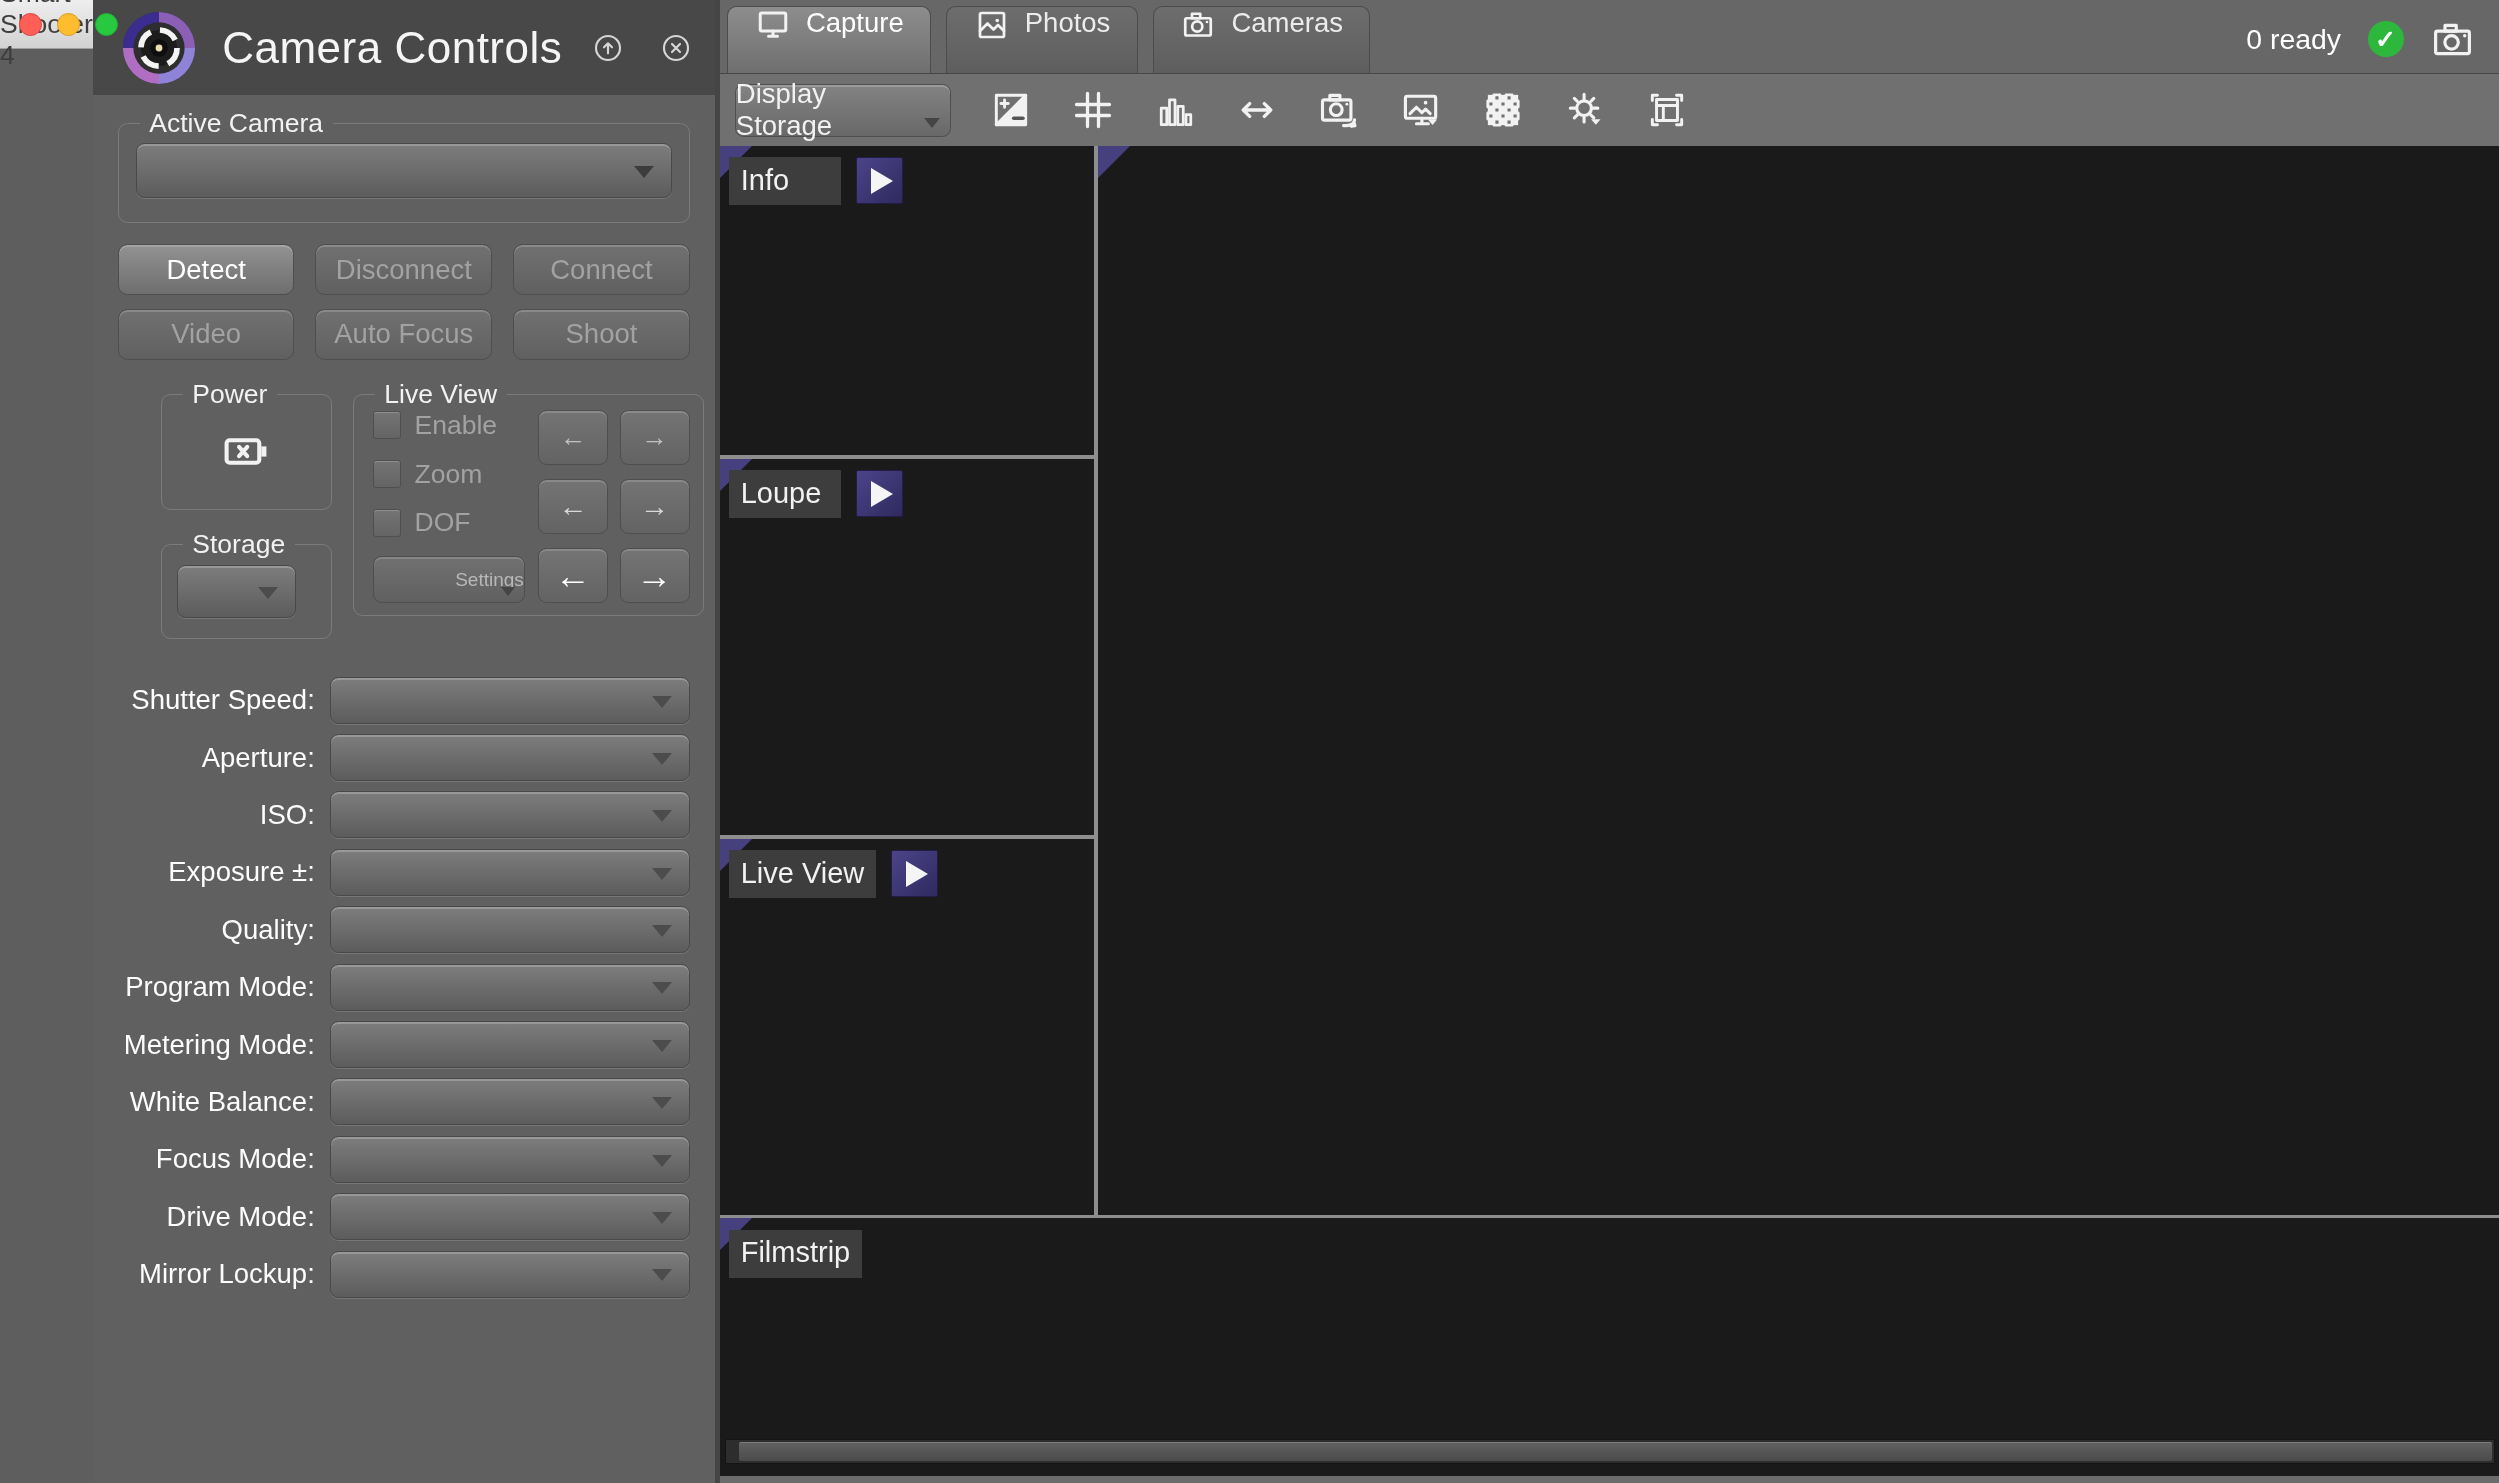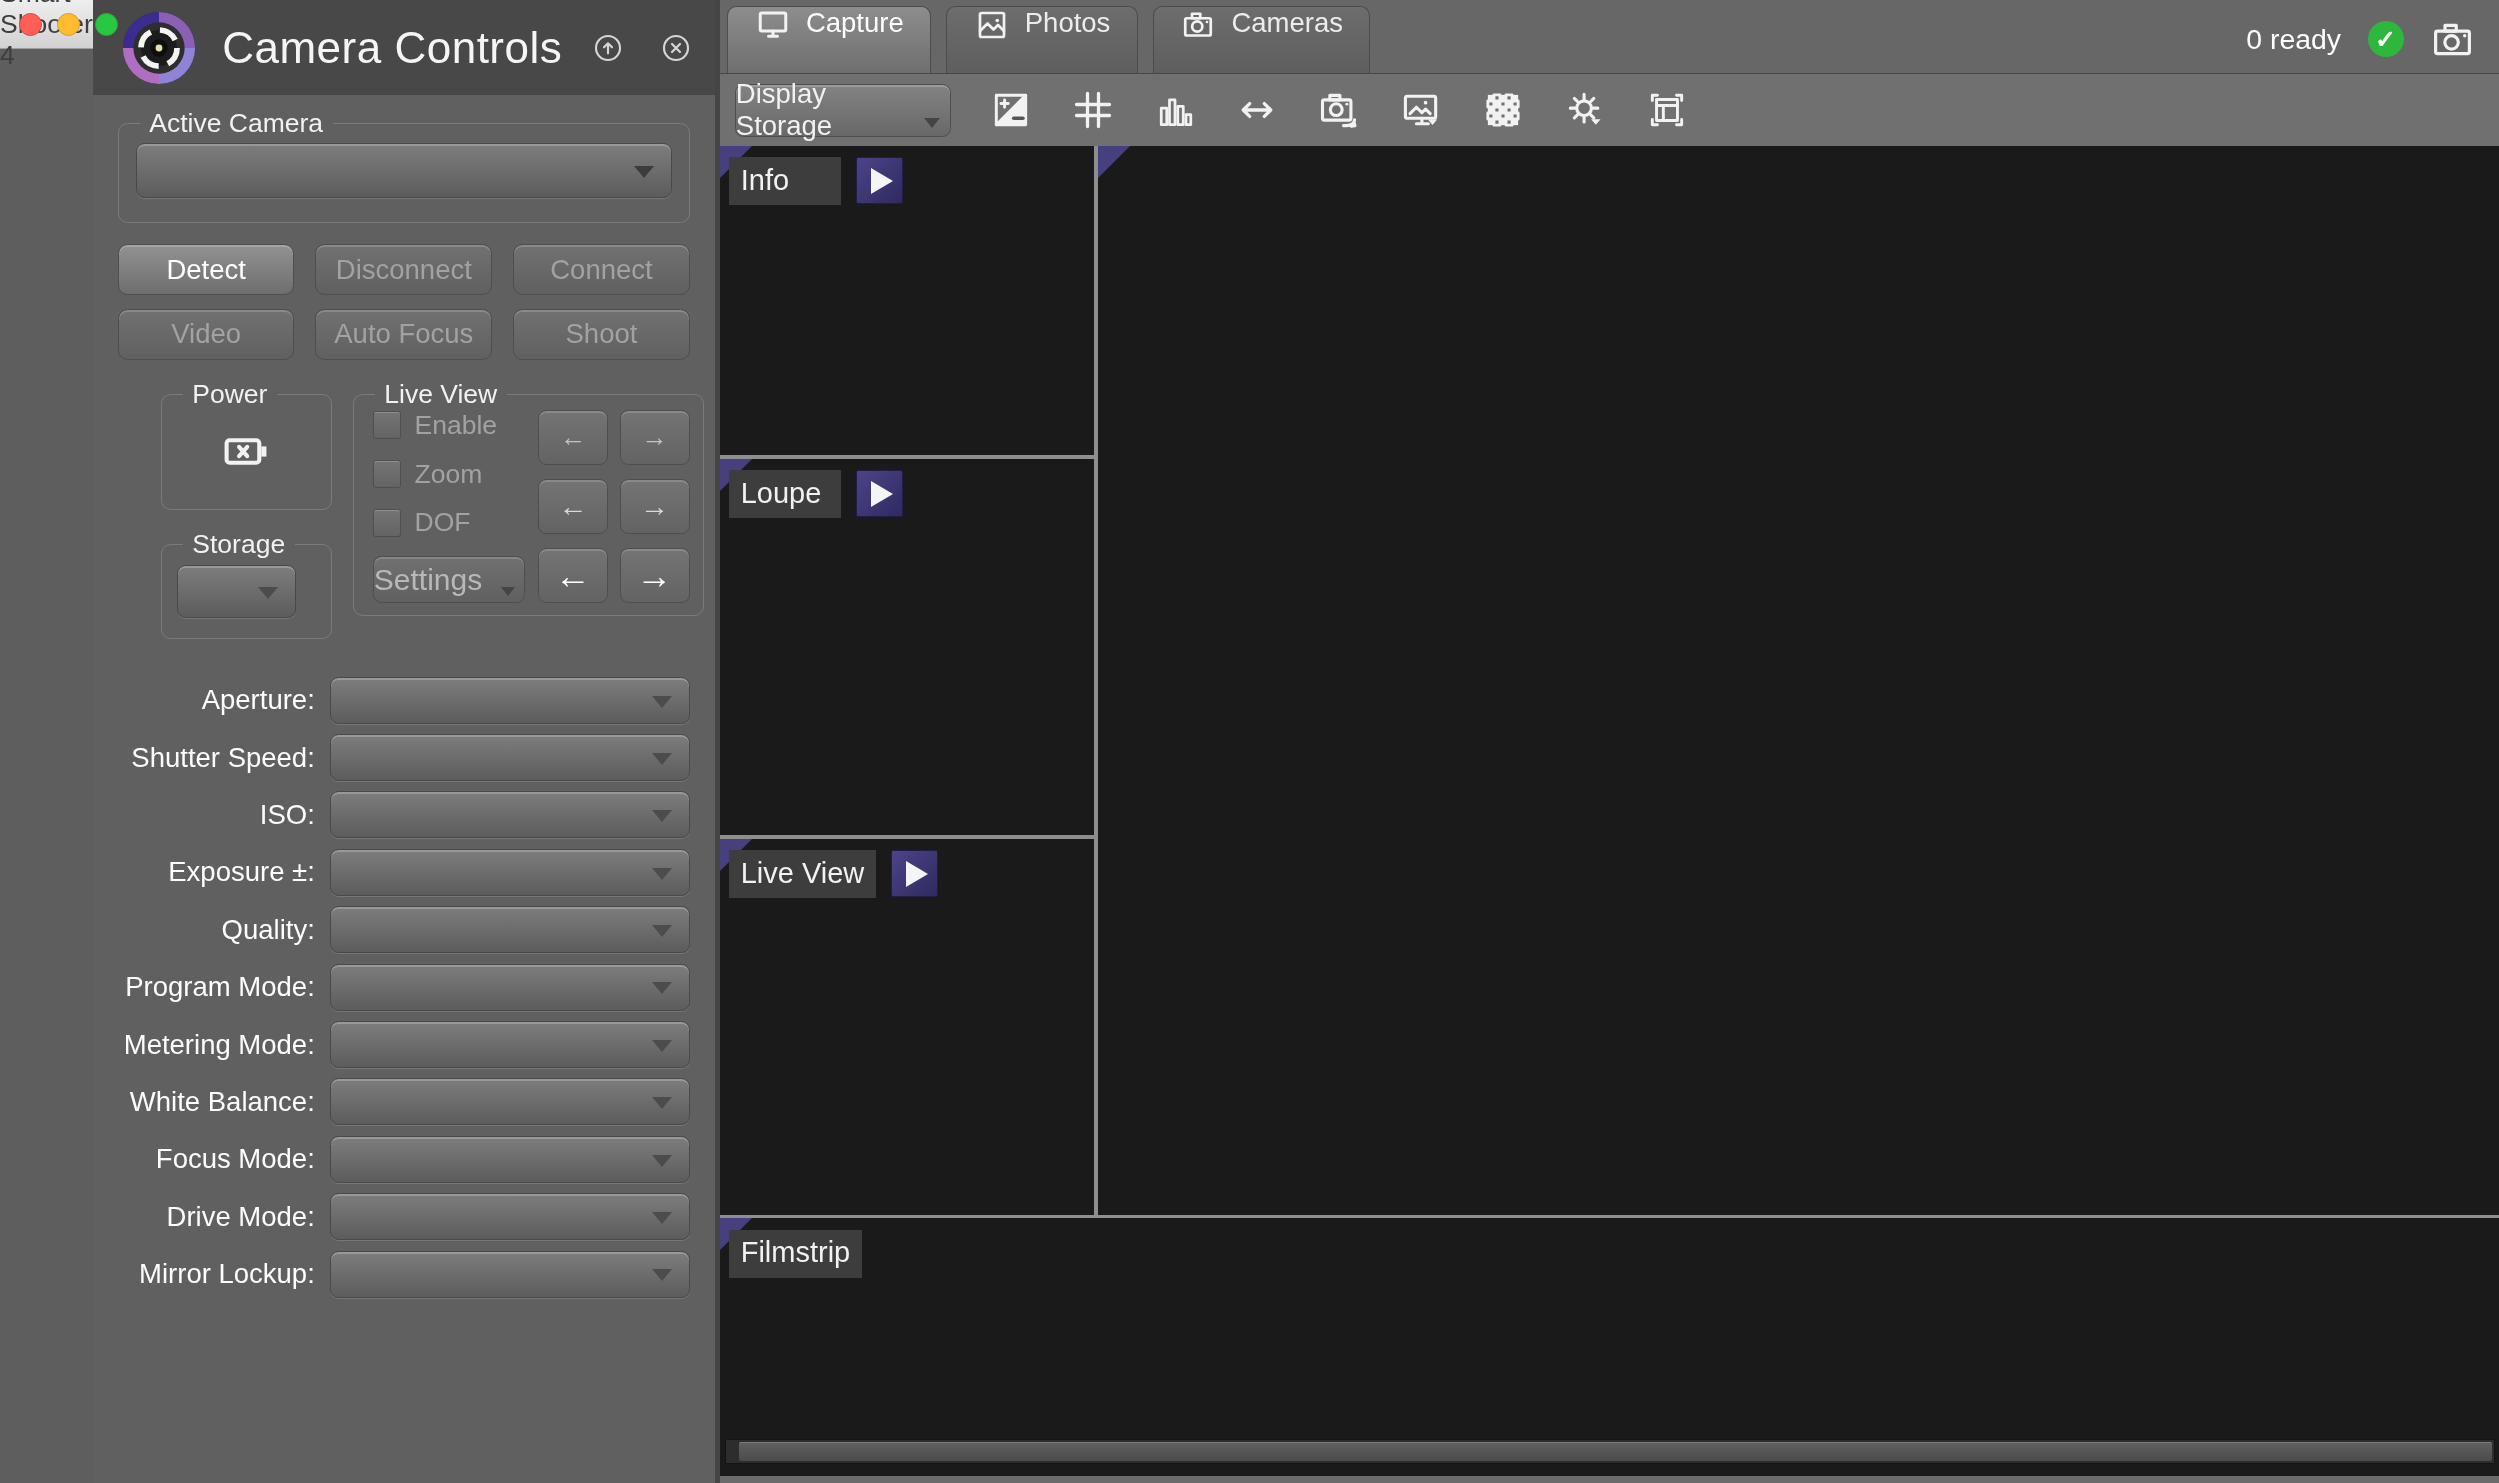--- a/index.html
+++ b/index.html
@@ -51,22 +51,22 @@
   .power-group { height:116px; display:flex; align-items:center; justify-content:center; }
   .storage-group { margin-top:34px; height:95px; display:flex; align-items:center; padding-left:15px; }
   .storage-combo { width:119px; height:53px; }
   .lv-group { flex:1; height:222px; margin-top:0; padding:15px 13.3px 11.4px 19px; display:flex; gap:13.3px; }
   .lv-left { flex:1; display:flex; flex-direction:column; justify-content:space-between; }
   .cb-row { display:flex; align-items:center; gap:13.3px; }
   .checkbox { width:28.4px; height:28.4px; border:1.9px solid #4f4f4f; border-radius:2.8px;
               background:linear-gradient(#747474,#646464); box-shadow: inset 0 0.9px 0 rgba(255,255,255,.2); }
   .cb-label { font-size:26.5px; color:#a2a2a2; }
   .settings-btn { position:relative; width:152px; height:47px; border-radius:8.5px; border:1.9px solid #4e4e4e;
-              background:linear-gradient(#717171,#606060); color:#b8b8b8; font-size:30px;
-              display:flex; align-items:center; justify-content:flex-start; box-shadow: inset 0 1.9px 0 rgba(255,255,255,.15); }
+              background:linear-gradient(#717171,#606060); color:#b8b8b8; font-size:19px;
+              display:flex; align-items:center; justify-content:flex-end; box-shadow: inset 0 1.9px 0 rgba(255,255,255,.15); }
   .settings-btn .sarrow { position:absolute; right:8.5px; bottom:6.6px; width:0; height:0;
               border-left:7.6px solid transparent; border-right:7.6px solid transparent; border-top:9.5px solid #454545; }
   .lv-arrows { display:flex; flex-direction:column; justify-content:space-between; }
   .arr-row { display:flex; gap:11.4px; }
   .arr-btn { width:70px; height:55px; border-radius:8.5px; border:1.9px solid #4e4e4e;
              background:linear-gradient(#747474,#636363); box-shadow: inset 0 1.9px 0 rgba(255,255,255,.16);
              display:flex; align-items:center; justify-content:center; }
   .arr-dim  { font-size:26.5px; color:#c2c2c2; }
   .arr-mid  { font-size:29px; color:#d9d9d9; }
   .arr-bold { font-size:36px; color:#ffffff; font-weight:bold; }
@@ -239,27 +239,27 @@
             <div class="arr-row">
               <div class="arr-btn arr-bold">←</div>
               <div class="arr-btn arr-bold">→</div>
             </div>
           </div>
         </div>
       </div>
 
       <div class="params">
         <div class="p-row">
+            <span class="p-label">Shutter Speed:</span>
+          <div class="combo dim p-combo">
+              <div class="carrow"></div>
+            </div>
+          </div>
+        <div class="p-row">
             <span class="p-label">Aperture:</span>
-          <div class="combo dim p-combo">
-              <div class="carrow"></div>
-            </div>
-          </div>
-        <div class="p-row">
-            <span class="p-label">Shutter Speed:</span>
           <div class="combo dim p-combo">
               <div class="carrow"></div>
             </div>
           </div>
         <div class="p-row">
             <span class="p-label">ISO:</span>
           <div class="combo dim p-combo">
               <div class="carrow"></div>
             </div>
           </div>

